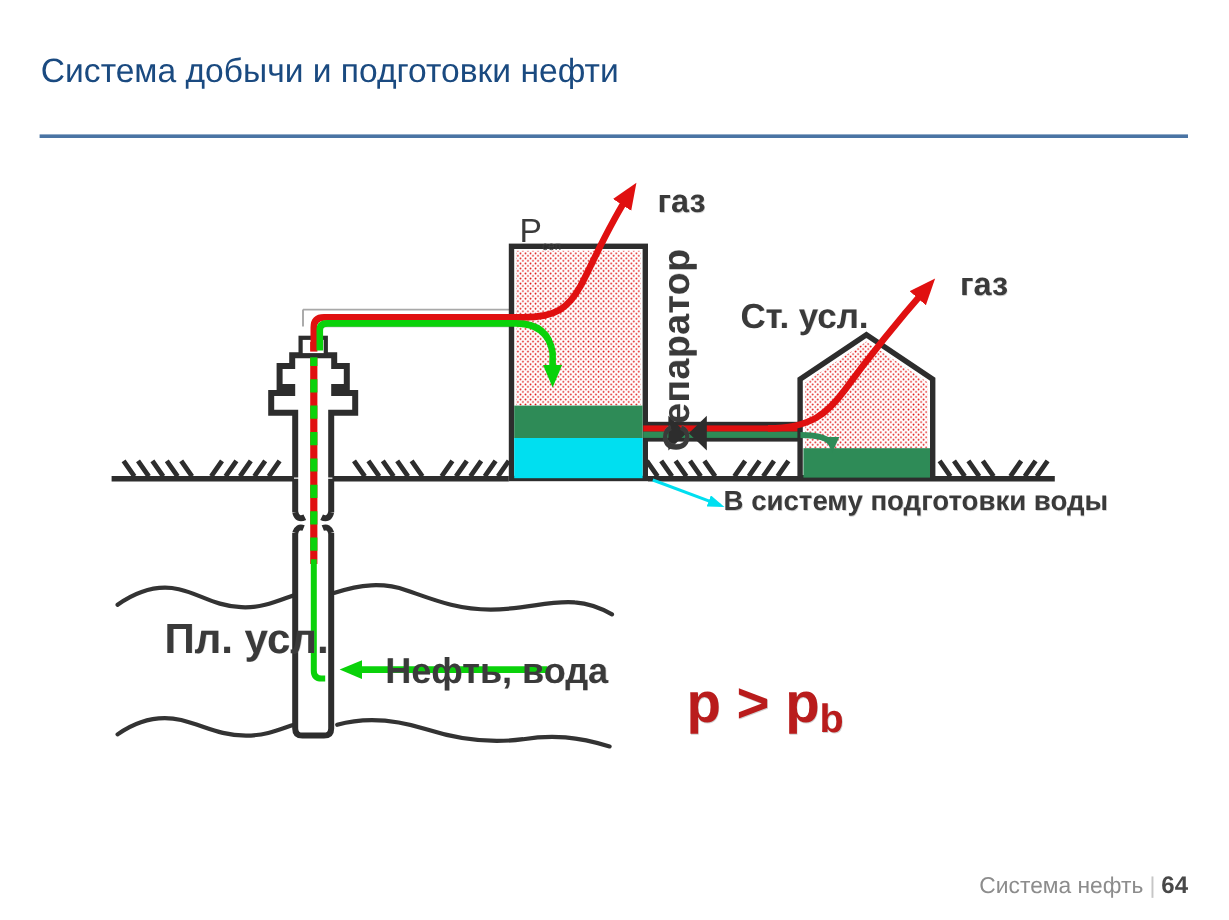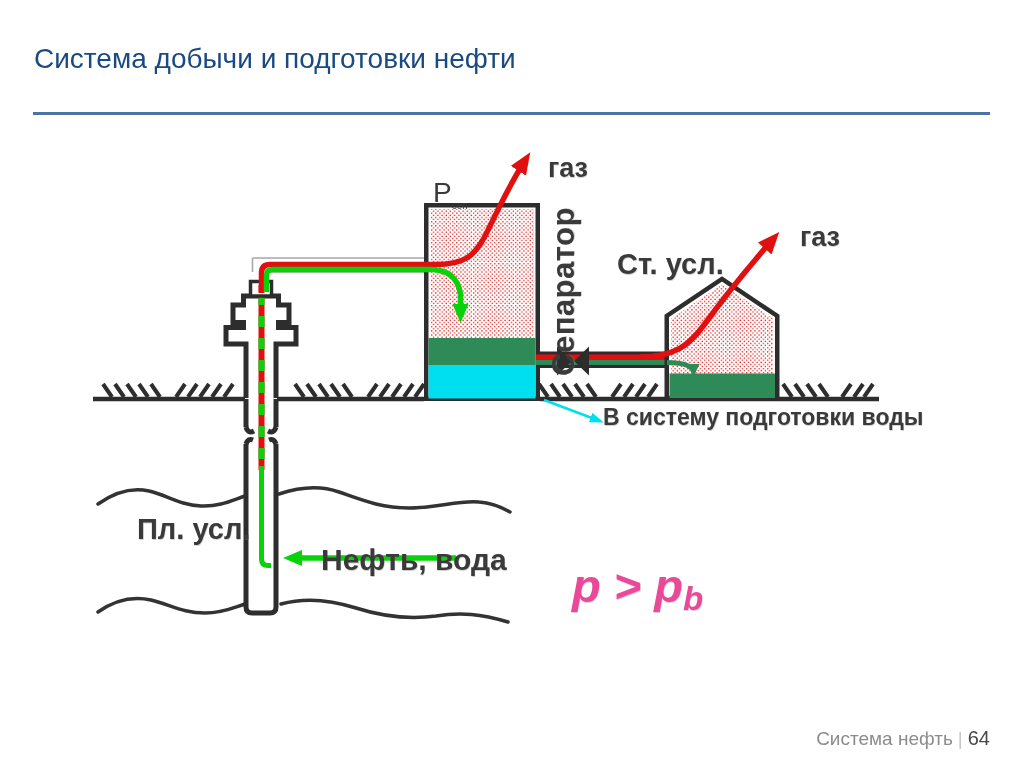--- a/index.html
+++ b/index.html
@@ -14,27 +14,27 @@
   #lbl-usl-separ{left:318px;top:138px;font-size:26px;}
   #lbl-psep{left:433px;top:177px;font-size:28px;font-weight:normal;text-shadow:none;}
   #lbl-psep sub{font-size:10px;line-height:0;}
   #lbl-gaz-1{left:548px;top:153px;font-size:27px;}
   #lbl-gaz-2{left:800px;top:222px;font-size:27px;}
   #lbl-st-usl{left:617px;top:248px;font-size:29px;}
   #lbl-storage{left:782px;top:272px;font-size:25px;}
   #lbl-separator-vertical{left:546px;top:376px;font-size:31px;transform-origin:0 0;
          transform:rotate(-90deg);width:170px;letter-spacing:0.5px;}
   #lbl-water{left:603px;top:404px;font-size:23px;}
-  #lbl-pl-usl{left:137px;top:513px;font-size:29px;}
+  #lbl-pl-usl{left:137px;top:513px;font-size:35px;}
   #lbl-neft-voda{left:321px;top:543px;font-size:30px;}
-  #lbl-formula{left:572px;top:558px;font-size:47px;color:#ec4899;font-style:italic;}
+  #lbl-formula{left:572px;top:558px;font-size:47px;color:#b91c1c;}
   #lbl-formula sub{font-size:33px;line-height:0;vertical-align:-8px;}
   #footer{right:34px;top:727px;font-size:19px;color:#8c8c8c;white-space:nowrap;}
   #footer .sep{color:#c6c6c6;padding:0 5px;font-weight:normal;}
-  #footer .page{color:#484848;font-weight:normal;font-size:20px;}
+  #footer .page{color:#484848;font-weight:bold;font-size:20px;}
   svg{position:absolute;left:0;top:0;}
 </style>
 </head>
 <body>
 
 <div id="slide">
 
   <div id="title" class="abs">Система добычи и подготовки нефти</div>
   <div id="rule" class="abs"></div>
 

